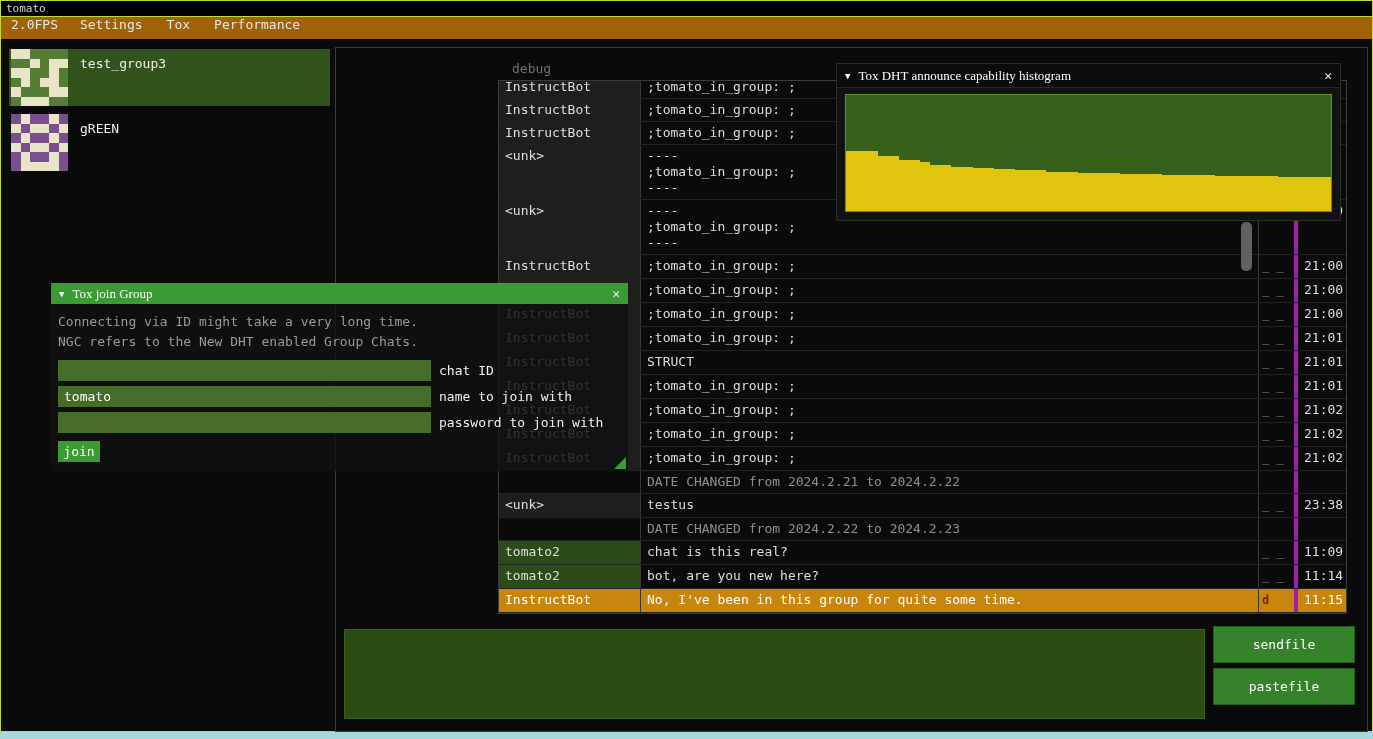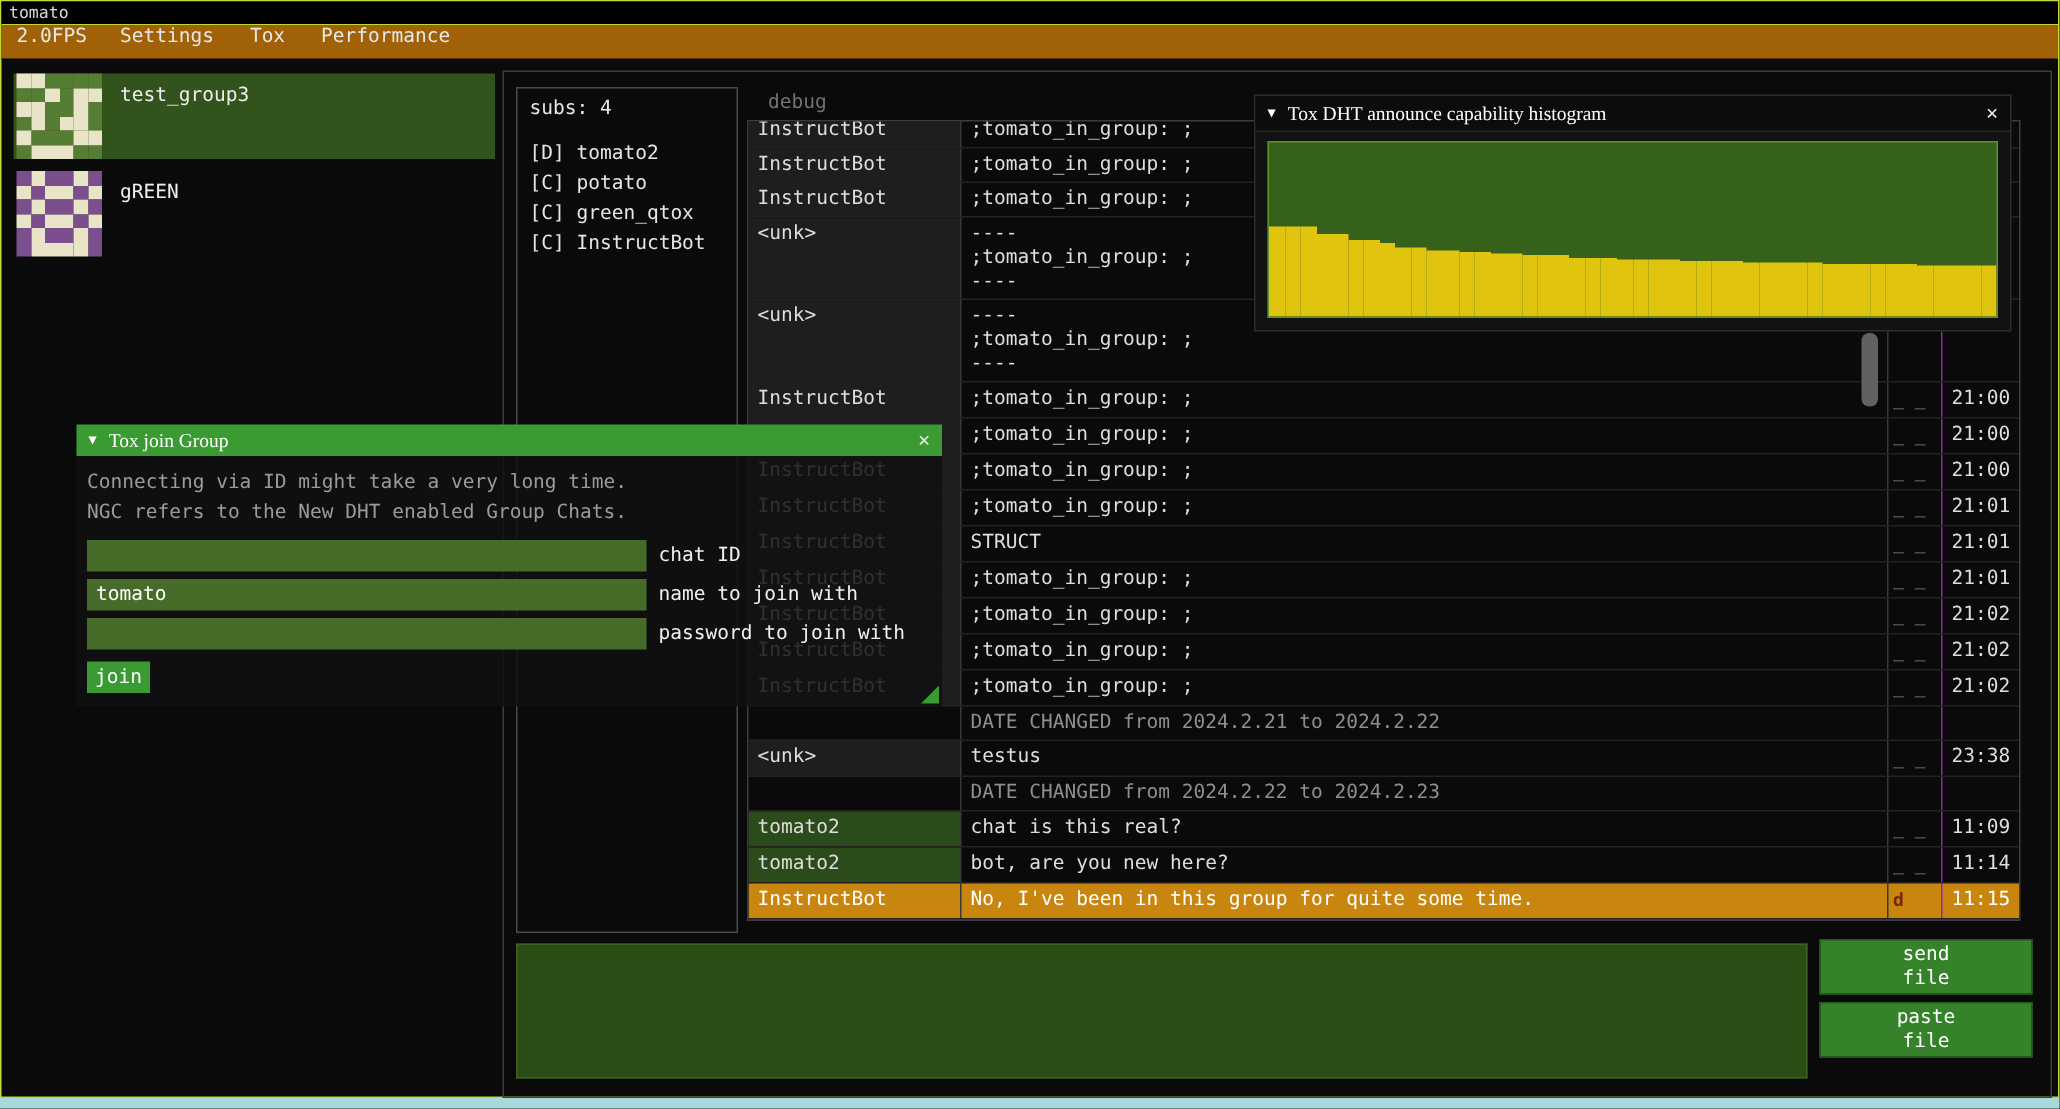--- a/index.html
+++ b/index.html
@@ -52,36 +52,36 @@
                 border:1px solid #3c3c3c; overflow:hidden; color:#dedede; }
   .rows { position:absolute; left:0; bottom:0; width:847px; }
   .chat-row { display:grid; grid-template-columns:141px 618px 36px 52px;
               border-bottom:1px solid #232323; }
   .chat-author  { padding:3px 6px; line-height:16px; background:#1e1e1e; white-space:pre; overflow:hidden; }
   .chat-author.green { background:var(--name-green,#2c4b1b); }
   .chat-message { padding:3px 6px; line-height:16px; border-left:1px solid #383838; white-space:pre; overflow:hidden; }
   .chat-message div { line-height:16px; }
   .chat-marks { border-left:1px solid #383838; padding:5px 3px; line-height:13px;
                 color:#8f8f8f; font-size:12px; white-space:pre; }
-  .chat-time  { border-left:1px solid #a21caf; padding:3px 2px 3px 6px; line-height:16px; white-space:pre; }
+  .chat-time  { border-left:4px solid #a21caf; padding:3px 2px 3px 6px; line-height:16px; white-space:pre; }
   .kind-date .chat-author { background:transparent; }
   .kind-date .chat-message { color:#8f8f8f; }
   .kind-sel { background:var(--highlight-orange,#c9860f); color:#fff; }
   .kind-sel .chat-author { background:transparent; }
   .kind-sel .chat-marks { color:#7c2400; font-weight:bold; }
   .scroll-thumb { position:absolute; left:742px; top:141px; width:11px; height:49px;
                   background:#616161; border-radius:5px; }
 
   .composer { position:absolute; left:8px; top:581px; width:861px; height:90px;
               background:var(--composer-green,#2c4c16); border:1px solid #3b611c;
               resize:none; outline:none; color:#fff; font-family:inherit; font-size:13px; padding:6px; }
   .btn { position:absolute; left:877px; width:142px; height:37px;
          background:var(--button-green,#35822b); border:1px solid #215c1a; color:#fff;
          font-family:inherit; font-size:13px; line-height:16px;
-         display:flex; flex-direction:column; align-items:center; justify-content:center; cursor:pointer; }
+         display:flex; flex-direction:row; align-items:center; justify-content:center; cursor:pointer; }
   .btn.send  { top:578px; }
   .btn.paste { top:620px; }
 
   
   .win { position:absolute; }
   .win-title { height:21px; display:flex; align-items:center; color:#fff; padding:0 8px; cursor:default; }
   .win-title .arrow { font-size:9px; margin-right:8px; }
   .win-title .title-text { white-space:pre;font-family:Liberation Serif, serif; }
   .win-title .close { margin-left:auto; color:#e8e8e8; cursor:pointer; }
 
@@ -207,29 +207,20 @@
           <div style="background: rgb(233, 228, 200);"></div>
           <div style="background: rgb(233, 228, 200);"></div>
           <div style="background: rgb(123, 79, 142);"></div>
         </div>
         <div class="group-name">gREEN</div>
       </div>
     </div>
 
   <div class="main-panel">
 
-    <div class="members">
-      <div class="members-title">subs: 4</div>
-      <div>
-          <div class="member-item">[D] tomato2</div>
-          <div class="member-item">[C] potato</div>
-          <div class="member-item">[C] green_qtox</div>
-          <div class="member-item">[C] InstructBot</div>
-        </div>
-    </div>
 
     <div class="tabbar">
       <div class="tab">debug</div>
     </div>
 
     <div class="chat-table">
       <div class="rows">
           <div class="chat-row kind-msg">
             <div class="chat-author">InstructBot</div>
             <div class="chat-message"><div>;tomato_in_group: ;</div></div>

